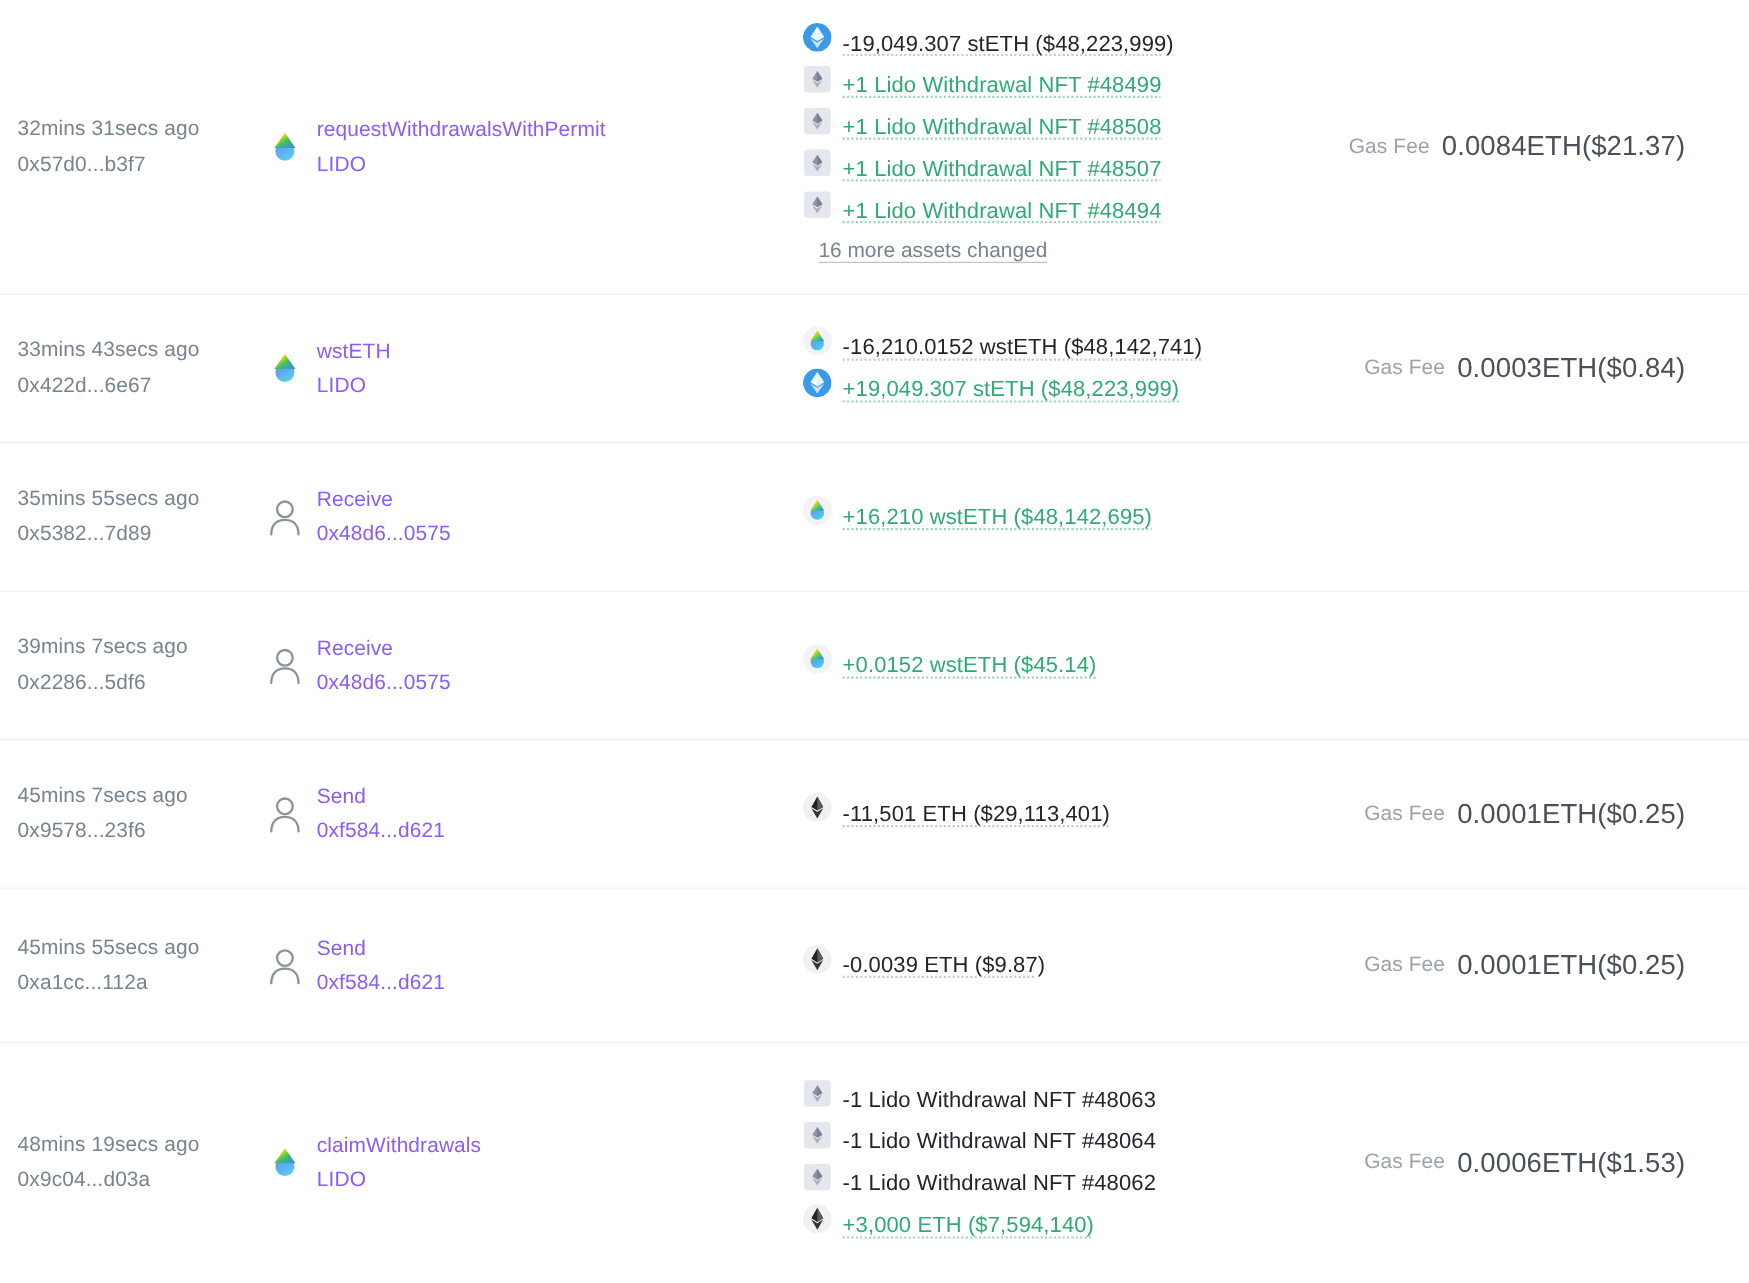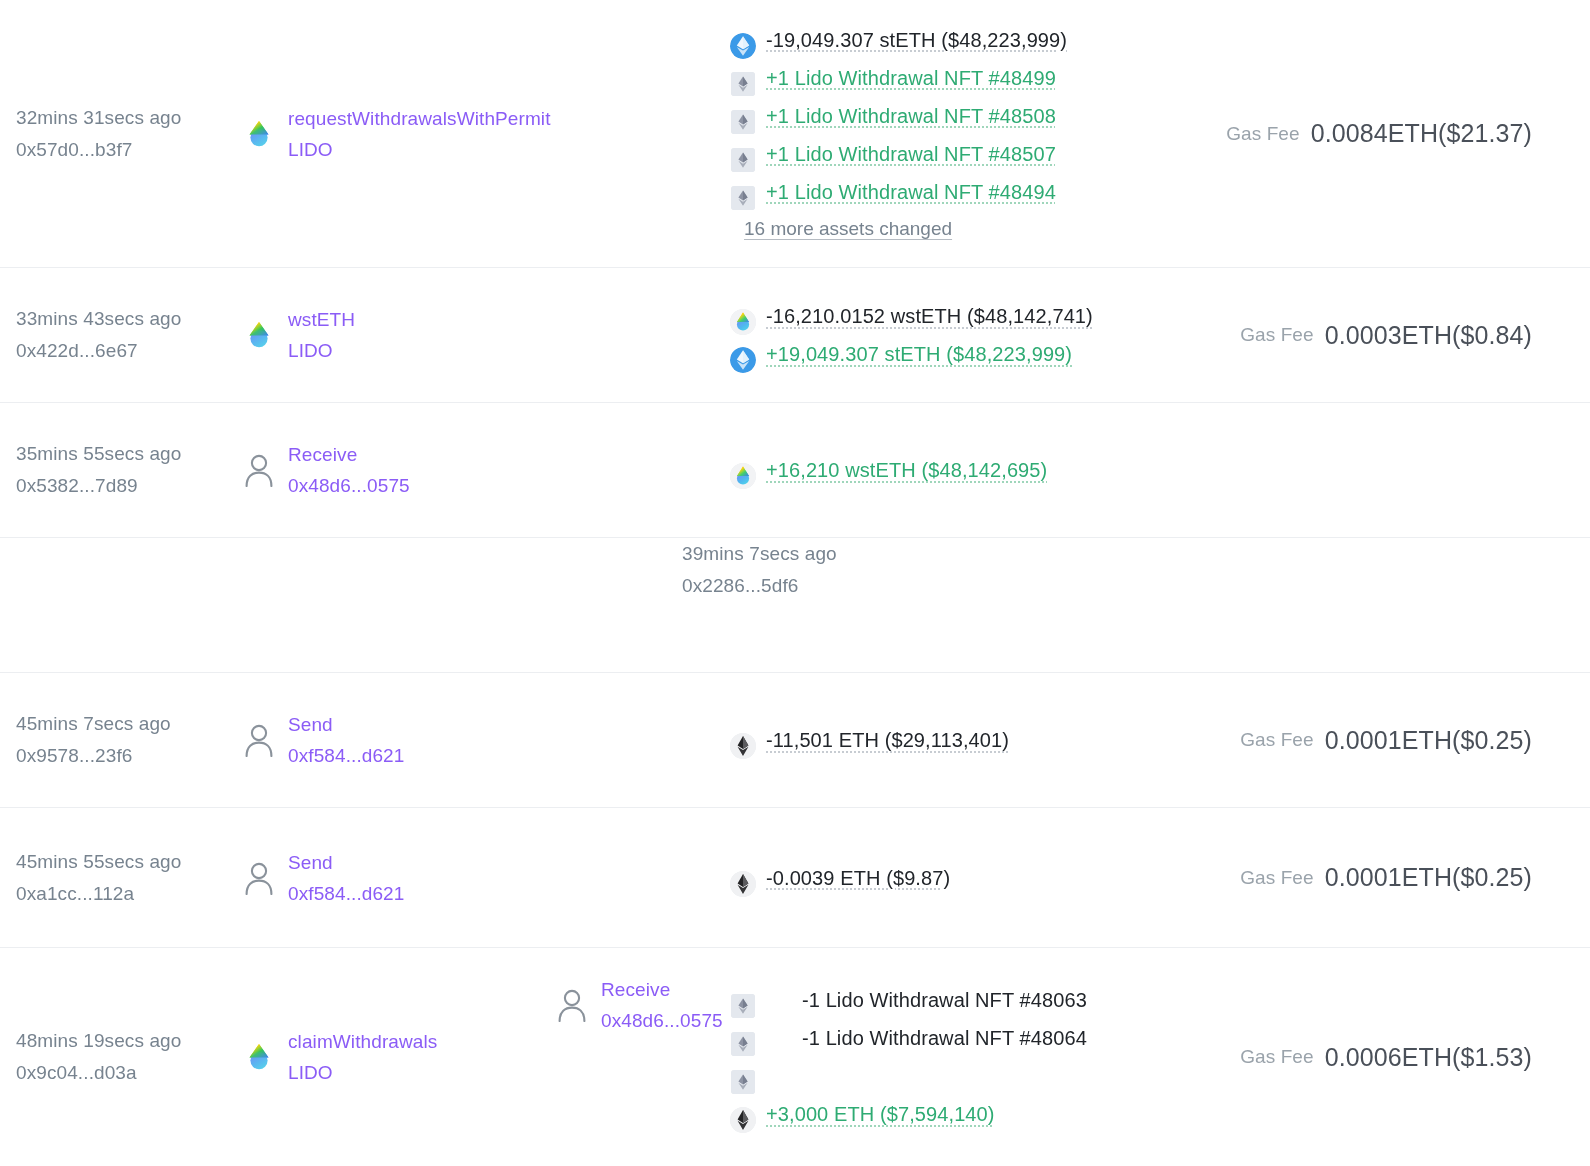--- a/index.html
+++ b/index.html
@@ -61,42 +61,42 @@
   }
 
   
   .col-assets {
     flex: 1 1 auto;
     min-width: 0;
     padding-left: 8px;
   }
   .asset-line {
     display: flex;
-    align-items: flex-end;
+    align-items: flex-start;
     gap: 10px;
     line-height: 38px;
     height: 38px;
   }
   .asset-icon {
     width: 26px; height: 26px;
     flex: 0 0 26px;
     display: flex; align-items: center; justify-content: center;
   }
   .asset-text {
     font-size: 20px;
     letter-spacing: 0.1px;
     white-space: nowrap;
     text-decoration: underline;
     text-decoration-style: dotted;
     text-decoration-color: #c7ccd2;
     text-underline-offset: 4px;
   }
   .asset-text.pos { color: #2eab73; text-decoration-color: #9fd6bb; }
   .asset-text.neg { color: #21252a; }
-  .asset-text.plain { color: #21252a; text-decoration: none; margin-left: 36px; }
+  .asset-text.plain { color: #21252a; text-decoration: none; }
   .more-assets {
     display: block;
     margin-left: 14px;
     font-size: 19px;
     line-height: 36px;
     color: #77838f;
     text-decoration: underline;
     text-decoration-color: #b6bcc3;
     text-underline-offset: 4px;
     white-space: nowrap;
@@ -368,21 +368,21 @@
       <circle cx="13" cy="15.4" r="6.1" fill="url(#wstBot)"></circle>
       <path d="M13 3.6 L19 13 L7 13 Z" fill="url(#wstTop)"></path>
     </svg>
   </span>
           </span>
           <span class="asset-text pos">+16,210 wstETH ($48,142,695)</span>
         </div>
       </div>
       <div class="col-gas"></div>
     </div>
-    <div class="tx-row" style="height: 135px; flex-direction: column;">
+    <div class="tx-row" style="height: 135px;">
       <div class="col-time">
         <div class="time-ago">39mins 7secs ago</div>
         <div class="tx-hash">0x2286...5df6</div>
       </div>
       <div class="col-method">
         <span class="party-icon">
           <svg class="person-ico" viewBox="0 0 30 34" xmlns="http://www.w3.org/2000/svg">
     <circle cx="15" cy="10" r="7.1" fill="none" stroke="#8a929b" stroke-width="2.1"></circle>
     <path d="M2.6 33 C2.6 23.4 8.2 19.6 15 19.6 C21.8 19.6 27.4 23.4 27.4 33" fill="none" stroke="#8a929b" stroke-width="2.1" stroke-linecap="round"></path>
   </svg>
@@ -558,20 +558,21 @@
           <span class="asset-icon">
             <span class="nft-square">
     <svg viewBox="0 0 24 24" width="24" height="24" xmlns="http://www.w3.org/2000/svg">
       <rect x="0" y="0" width="24" height="24" rx="3" fill="#e4e8ee"></rect>
       <path d="M12 4.6 L16.6 11.6 L12 14.4 L7.4 11.6 Z" fill="#8d93a3"></path>
       <path d="M12 15.7 L16.6 12.8 L12 19.8 L7.4 12.8 Z" fill="#a8aeba"></path>
       <path d="M12 4.6 L16.6 11.6 L12 14.4 Z" fill="#787f90"></path>
     </svg>
   </span>
           </span>
+          <span class="asset-text plain">-1 Lido Withdrawal NFT #48062</span>
         </div>
         <div class="asset-line">
           <span class="asset-icon">
             <span class="tok-circle">
     <svg viewBox="0 0 26 26" width="26" height="26" xmlns="http://www.w3.org/2000/svg">
       <circle cx="13" cy="13" r="13" fill="#f0f1f3"></circle>
       <path d="M13 3 L18.4 12.6 L13 15.9 L7.6 12.6 Z" fill="#232325"></path>
       <path d="M13 17.1 L18.4 13.7 L13 23 L7.6 13.7 Z" fill="#343436"></path>
       <path d="M13 3 L18.4 12.6 L13 15.9 Z" fill="#5b5b5e"></path>
     </svg>

